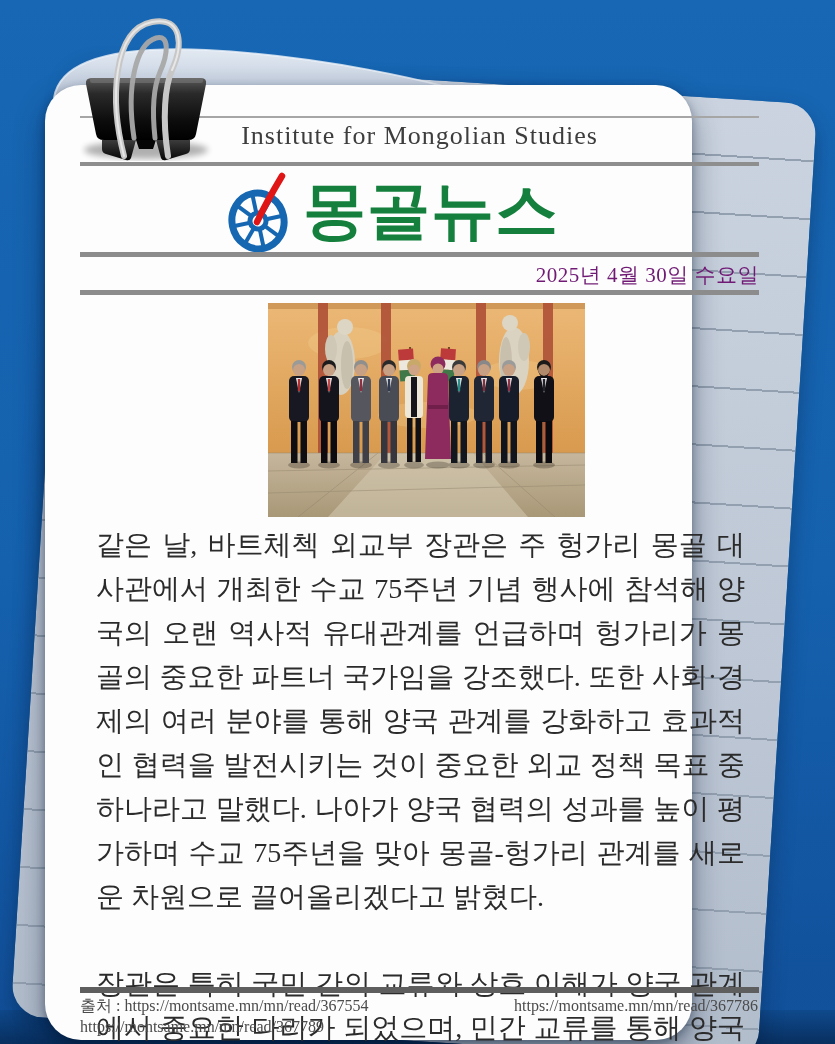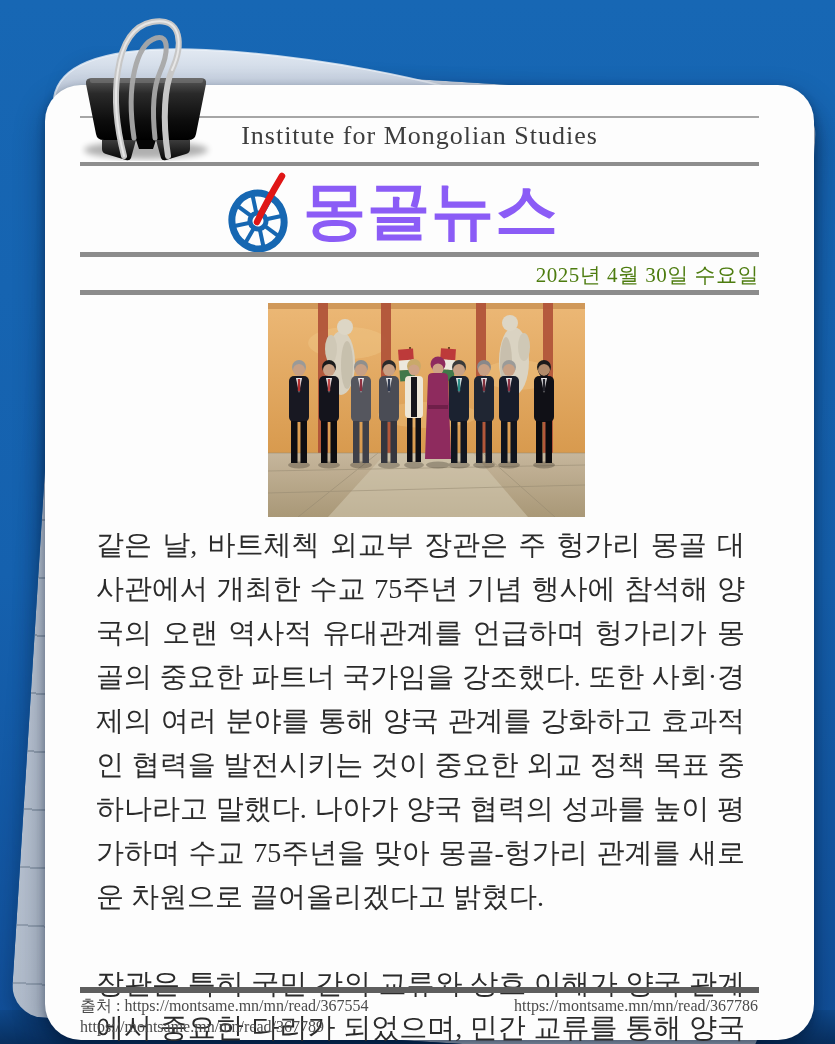--- a/index.html
+++ b/index.html
@@ -12,49 +12,49 @@
     background:linear-gradient(180deg,#0f4a8d 0%,#082f5f 100%);}
   .sheet-lined{
     position:absolute;left:40px;top:80px;width:748px;height:960px;border-radius:32px;
     transform:rotate(3.6deg);
     background:repeating-linear-gradient(180deg,rgba(0,0,0,0) 0 56px,#93a0b0 56px 58px),
                linear-gradient(180deg,#cad3df 0%,#bdc7d5 60%,#b2bdcc 100%);
     box-shadow:0 10px 22px rgba(3,20,45,.35);
   }
   .sheet-curl{position:absolute;left:46px;top:40px;z-index:2;}
   .card{
-    position:absolute;left:45px;top:85px;width:769px;height:955px;border-radius:36px;
+    position:absolute;left:45px;top:85px;width:647px;height:955px;border-radius:36px;
     background:#fdfdfd;z-index:3;
     box-shadow:0 14px 30px rgba(3,20,45,.42),0 3px 8px rgba(3,20,45,.3);
   }
   .clip{position:absolute;left:80px;top:10px;z-index:5;}
   .rule{position:absolute;left:35px;width:679px;}
   .rule-1{top:31px;height:2px;background:#a6a6a6;}
   .rule-2{top:77px;height:4px;background:#8e8e8e;}
   .rule-3{top:167px;height:5px;background:#8c8c8c;}
   .rule-4{top:205px;height:5px;background:#8c8c8c;}
   .rule-footer{top:902px;height:6px;background:#5e5e5e;}
   .institute{
     position:absolute;left:35px;top:36px;width:679px;text-align:center;
     font-size:26px;letter-spacing:1px;color:#3d3d3d;
   }
   .logo{position:absolute;left:181px;top:84px;}
   .main-title{
     position:absolute;left:258px;top:88px;
     font-family:"Liberation Sans","DejaVu Sans",sans-serif;
-    font-weight:900;font-size:63px;line-height:74px;letter-spacing:1px;color:#8b5cf6;
+    font-weight:900;font-size:63px;line-height:74px;letter-spacing:1px;color:#15803d;
   }
   .email{
     position:absolute;right:30px;top:124px;
     font-family:"Liberation Sans","DejaVu Sans",sans-serif;
     font-weight:bold;font-size:25px;letter-spacing:-0.3px;color:#181818;
   }
   .date{
     position:absolute;left:35px;top:176px;width:679px;text-align:right;
-    font-size:21px;letter-spacing:.5px;color:#4d7c0f;
+    font-size:21px;letter-spacing:.5px;color:#701a75;
   }
   .photo{position:absolute;left:223px;top:218px;}
   .body-text{
     position:absolute;left:35px;top:422px;width:681px;
     font-size:28px;line-height:44px;text-align:justify;color:#2b2b2b;
   }
   .body-text p{margin:16px;}
   .body-text p + p{margin-top:43px;}
   .sources{
     position:absolute;left:35px;top:910px;width:681px;display:flex;

